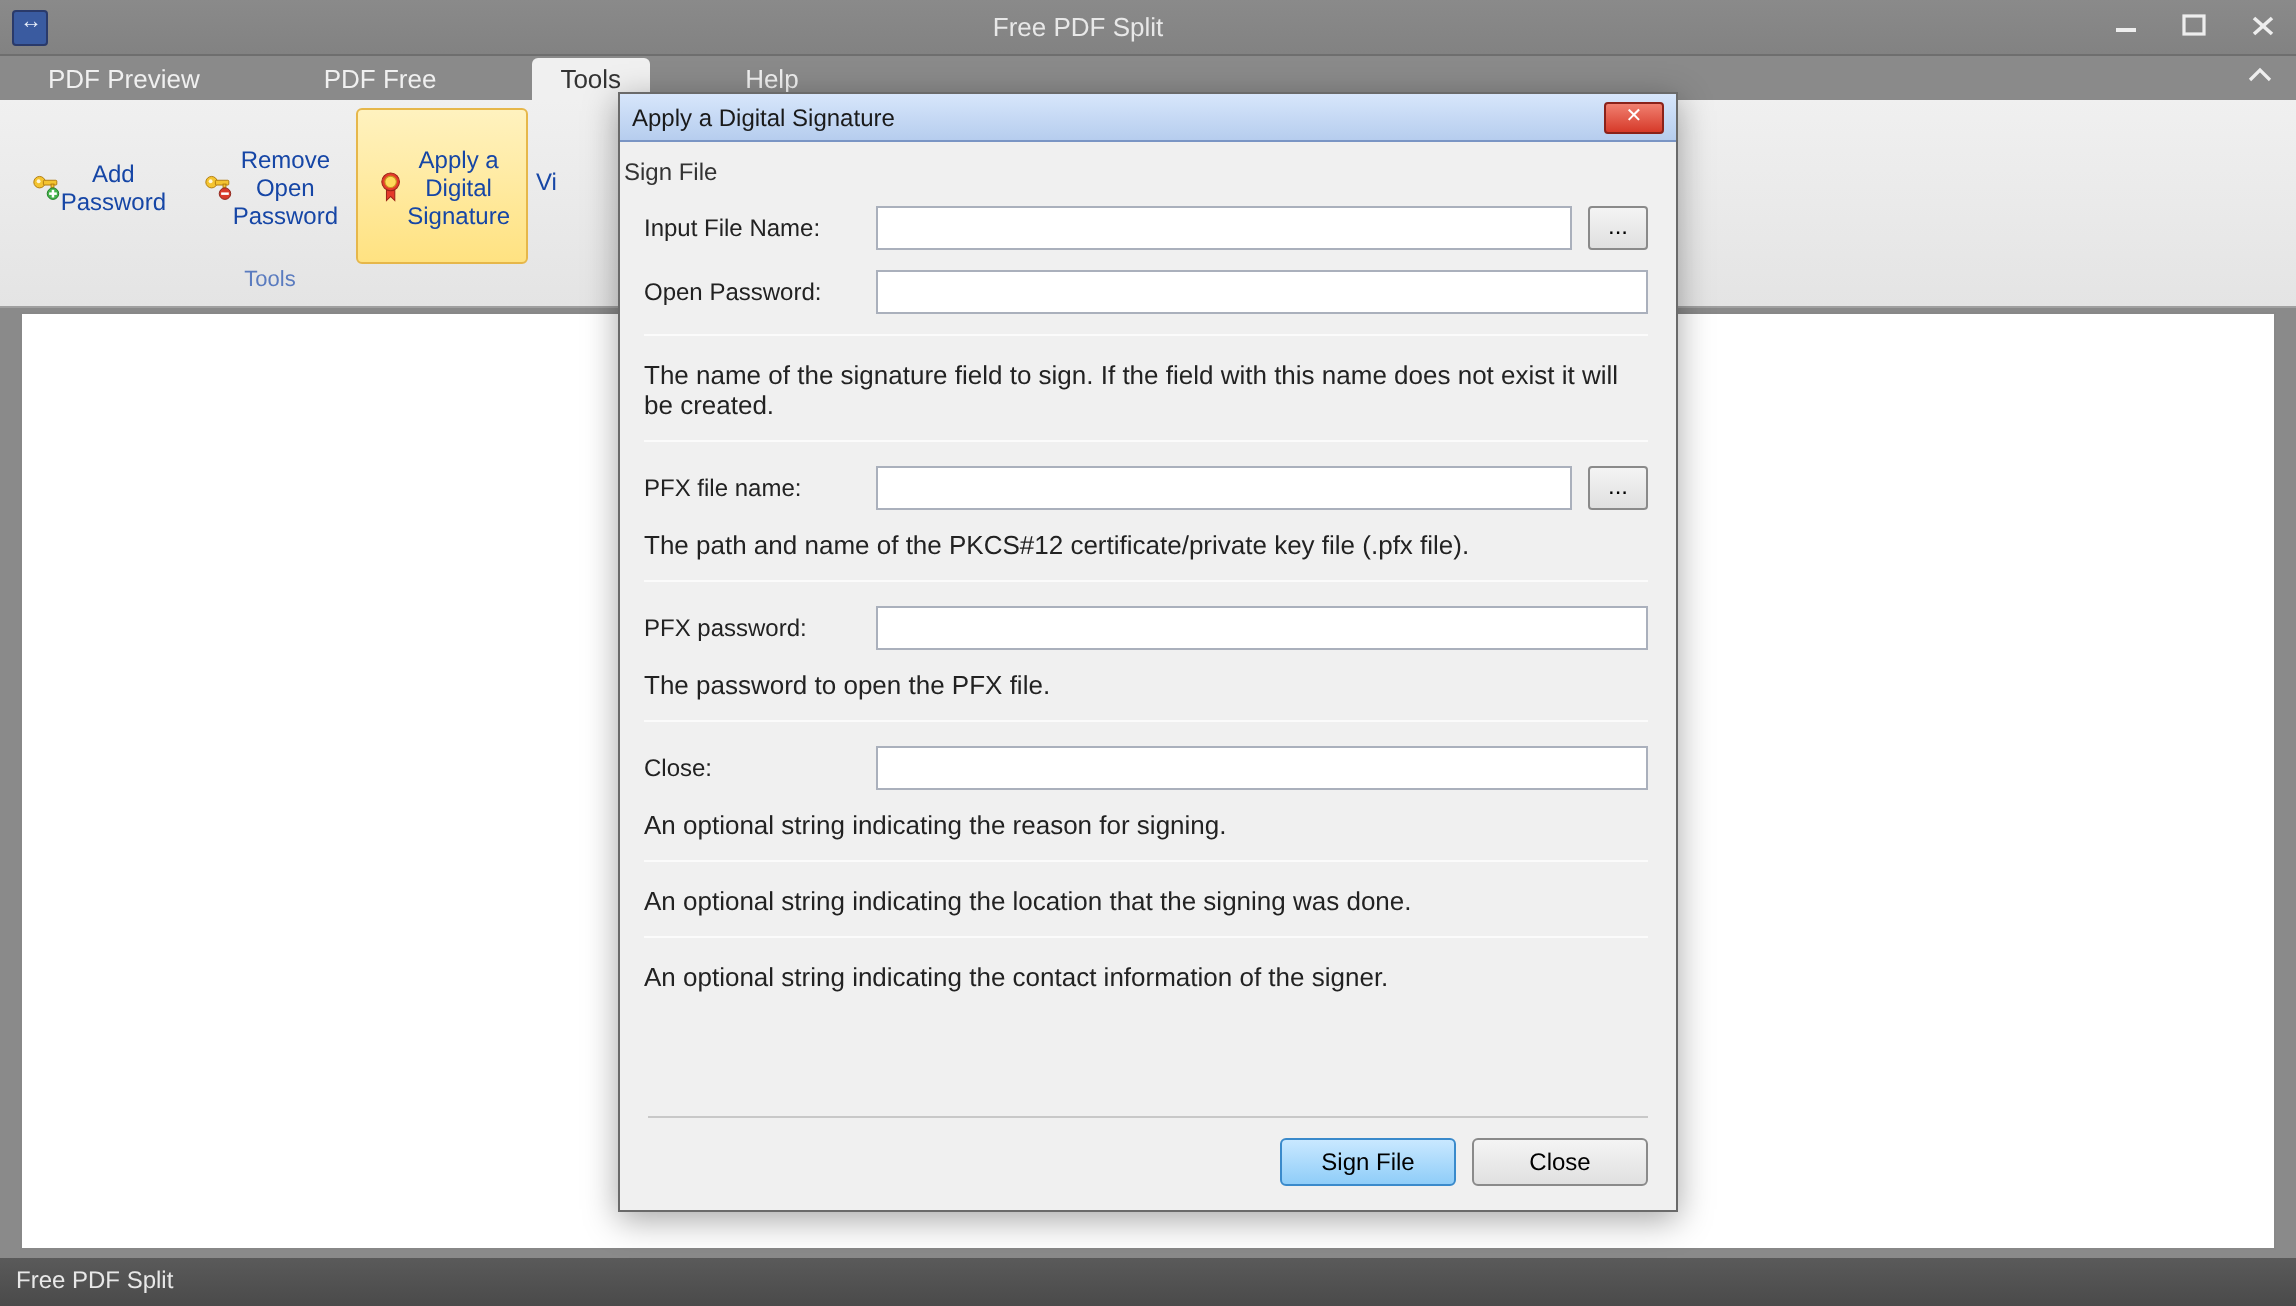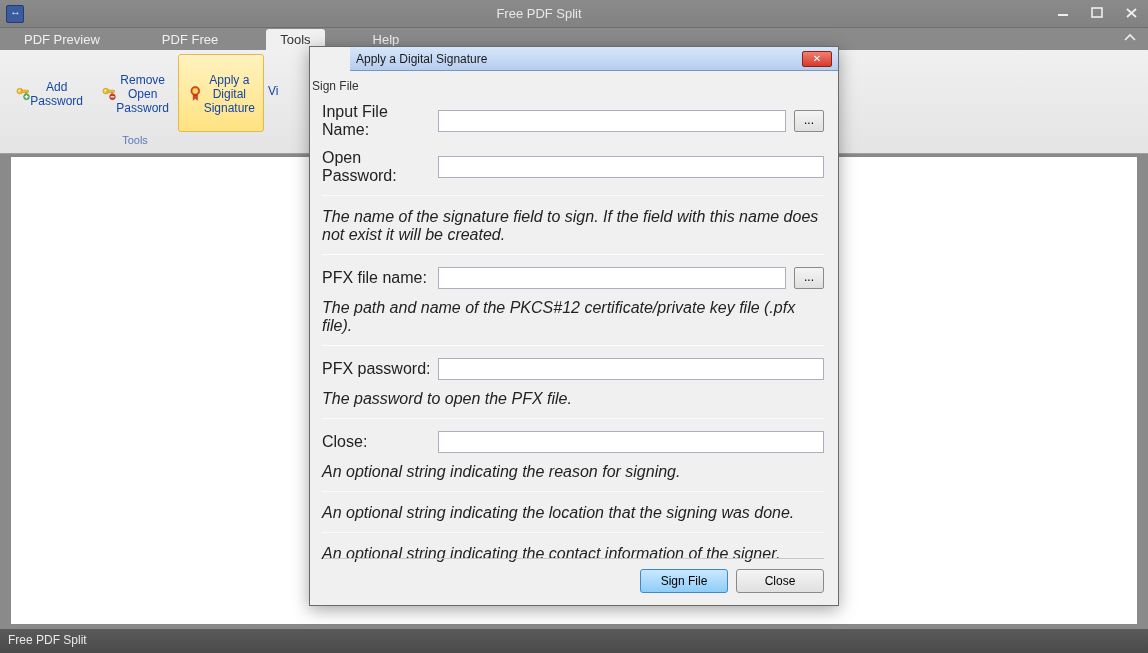--- a/index.html
+++ b/index.html
@@ -152,21 +152,20 @@
   border: 1px solid #6a6a6a;
   box-shadow: 0 4px 16px rgba(0,0,0,.35);
 }
 .dialog-titlebar {
   height: 24px;
   background: linear-gradient(#d7e6fb, #b6cdee);
   border-bottom: 1px solid #7a95c4;
   display: flex;
   align-items: center;
   padding: 0 6px;
-  margin-left: 40px;
 }
 .dialog-title { color: #1a1a1a; font-size: 12px; }
 .dialog-close {
   margin-left: auto;
   width: 30px; height: 16px;
   background: linear-gradient(#f08070, #d63a2a);
   border: 1px solid #8a221a;
   border-radius: 2px;
   color: #fff;
   font-size: 10px;
@@ -181,21 +180,21 @@
 }
 .group-label { color: #333; font-size: 12px; margin-bottom: 10px; }
 .form-row {
   display: flex;
   align-items: center;
   margin-bottom: 10px;
 }
 .form-row label {
   width: 116px;
   color: #222;
-  font-size: 16px;
+  font-size: 12px;
 }
 .form-row input[type=text], .form-row input[type=password] {
   flex: 1;
   height: 22px;
   border: 1px solid #aab0bc;
   background: #fff;
   padding: 2px 4px;
   font-size: 12px;
 }
 .browse-btn {
@@ -205,23 +204,22 @@
   border: 1px solid #8a8a8a;
   border-radius: 2px;
   cursor: pointer;
   font-size: 12px;
   line-height: 14px;
   text-align: center;
   padding-top: 2px;
 }
 .hint {
   color: #222;
-  font-size: 16px;
+  font-size: 13px;
   margin: 2px 0 10px 0;
-  font-style: italic;
 }
 .section-sep {
   height: 1px;
   background: #c2c2c2;
   border-bottom: 1px solid #fbfbfb;
   margin: 6px 0 12px 0;
 }
 .dialog-footer {
   position: absolute;
   left: 14px; right: 14px; bottom: 12px;

